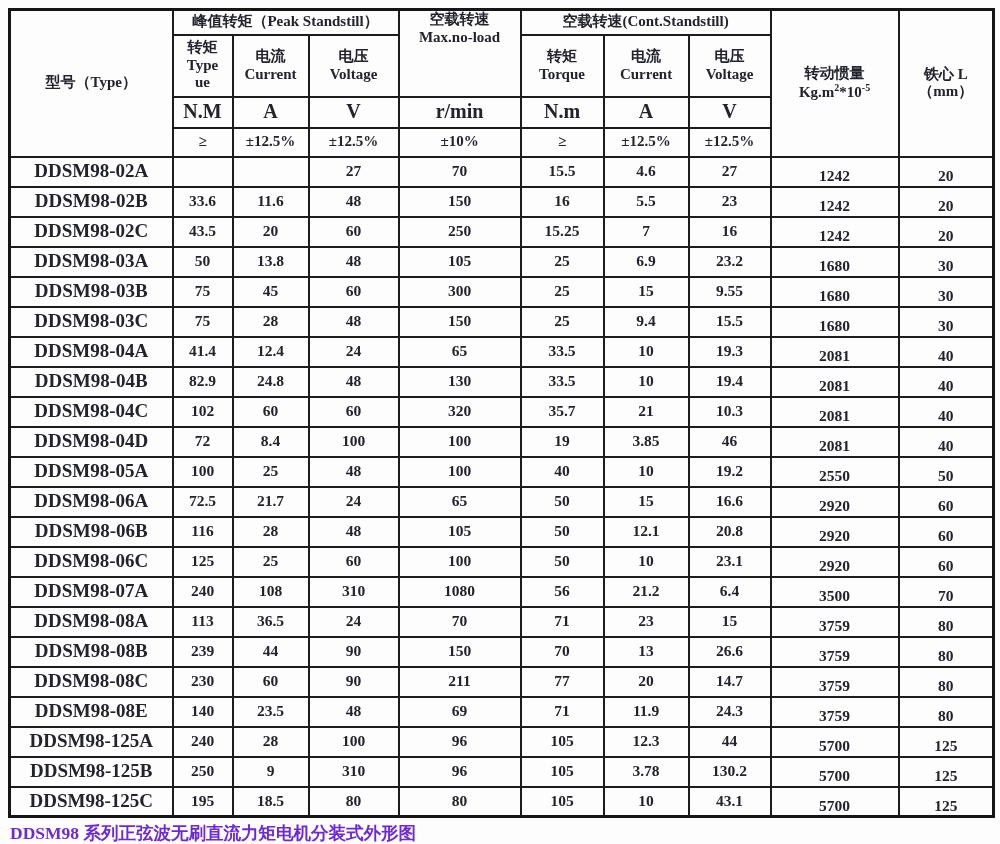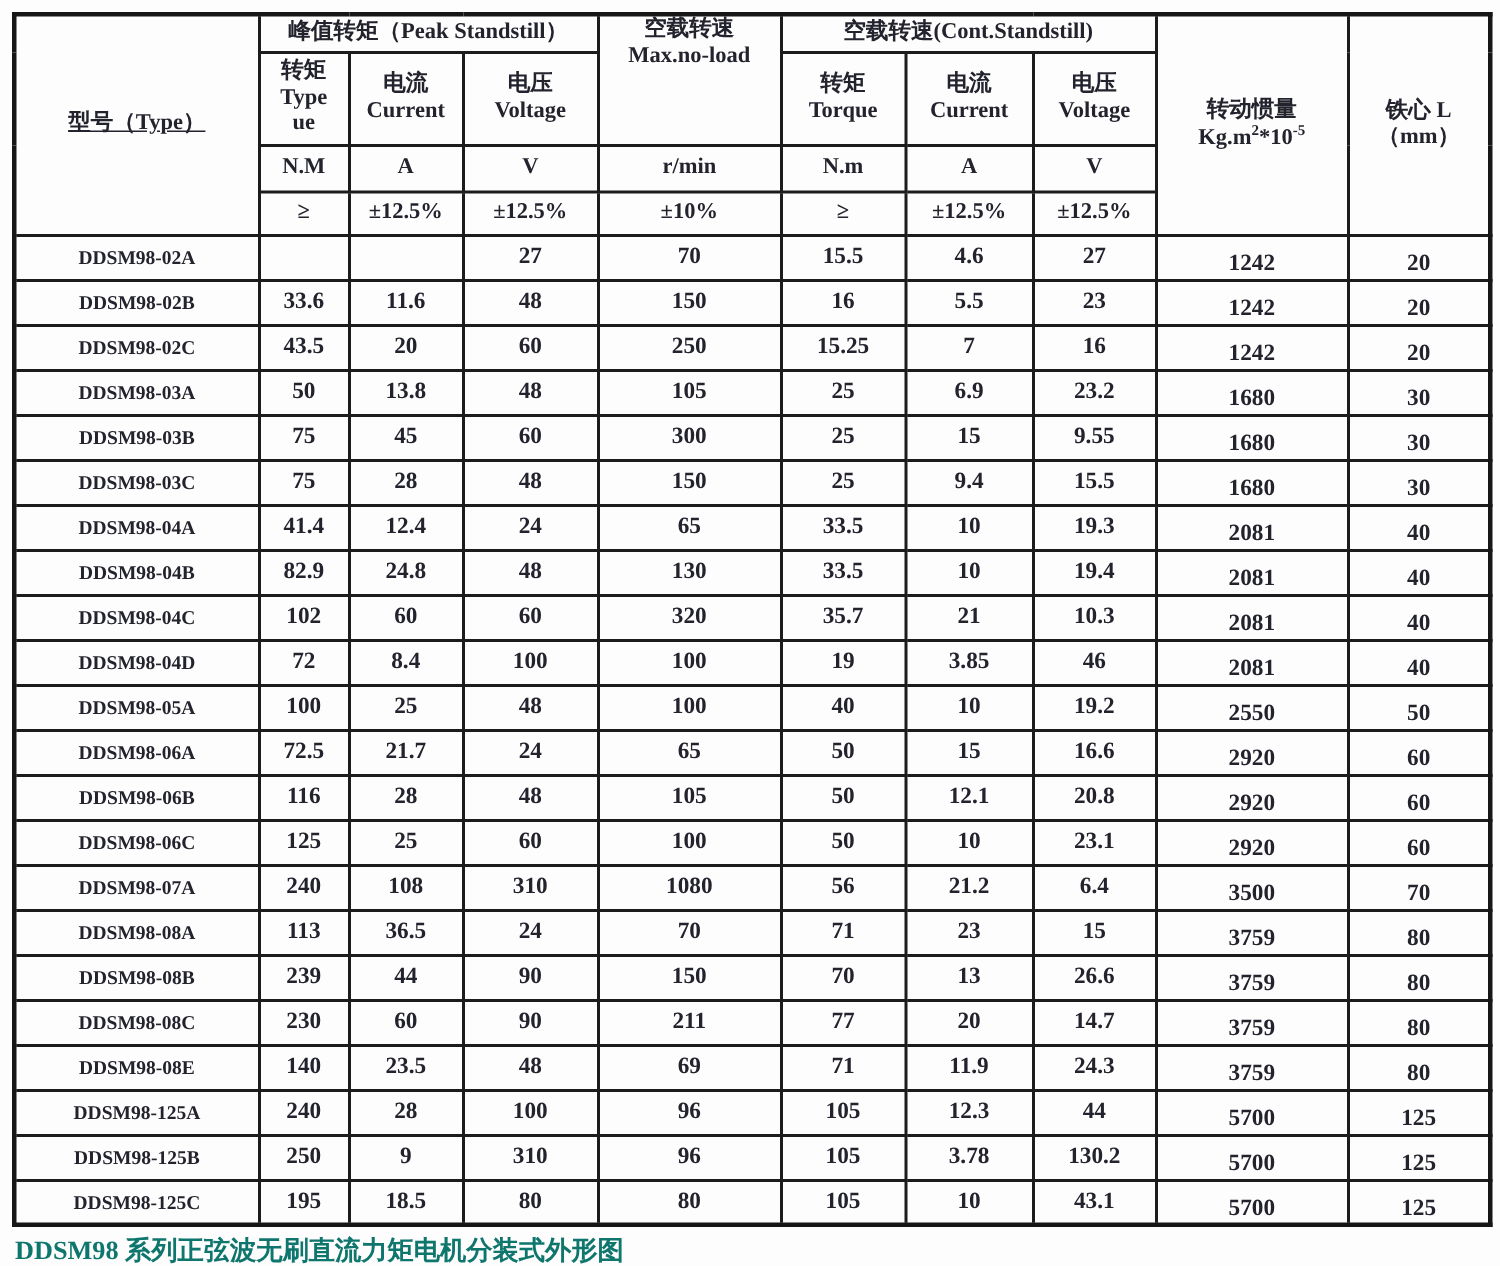--- a/index.html
+++ b/index.html
@@ -21,51 +21,50 @@
   table.spec th, table.spec td {
     border: 2px solid #1c1c1c;
     text-align: center;
     font-weight: bold;
     padding: 0;
     overflow: hidden;
     line-height: 1.18;
   }
   tr.h1 th { height: 25px; font-size: 15px; }
   tr.h2 th { height: 62px; font-size: 15px; }
-  tr.h3 th { height: 31px; font-size: 15px; }
+  tr.h3 th { height: 31px; font-size: 20px; }
   tr.h4 th { height: 29px; font-size: 15px; }
   th.type-head {
     text-align: left;
     padding-left: 14px;
     font-size: 16px;
-    text-decoration: underline;
   }
   th.noload-head {
     vertical-align: top;
     padding-top: 2px;
   }
   th.inertia-head, th.core-head { font-size: 15.5px; line-height: 1.45; }
   sup { font-size: 10px; font-weight: bold; }
   tbody tr { height: 30px; }
   tbody td { font-size: 15.5px; }
   td.type-cell {
     text-align: left;
     padding-left: 13px;
-    font-size: 13px;
+    font-size: 19px;
   }
   td.low-baseline {
     vertical-align: bottom;
     padding-bottom: 3px;
     font-family: Liberation Serif, serif;
   }
   .caption {
     margin: 3px 0 0 10px;
     font-size: 17.5px;
     font-weight: bold;
-    color: #0f766e;
+    color: #6d28d9;
   }
 </style>
 </head>
 <body>
 
 <table class="spec">
   <colgroup>
     <col style="width:163px">
     <col style="width:60px">
     <col style="width:76px">

